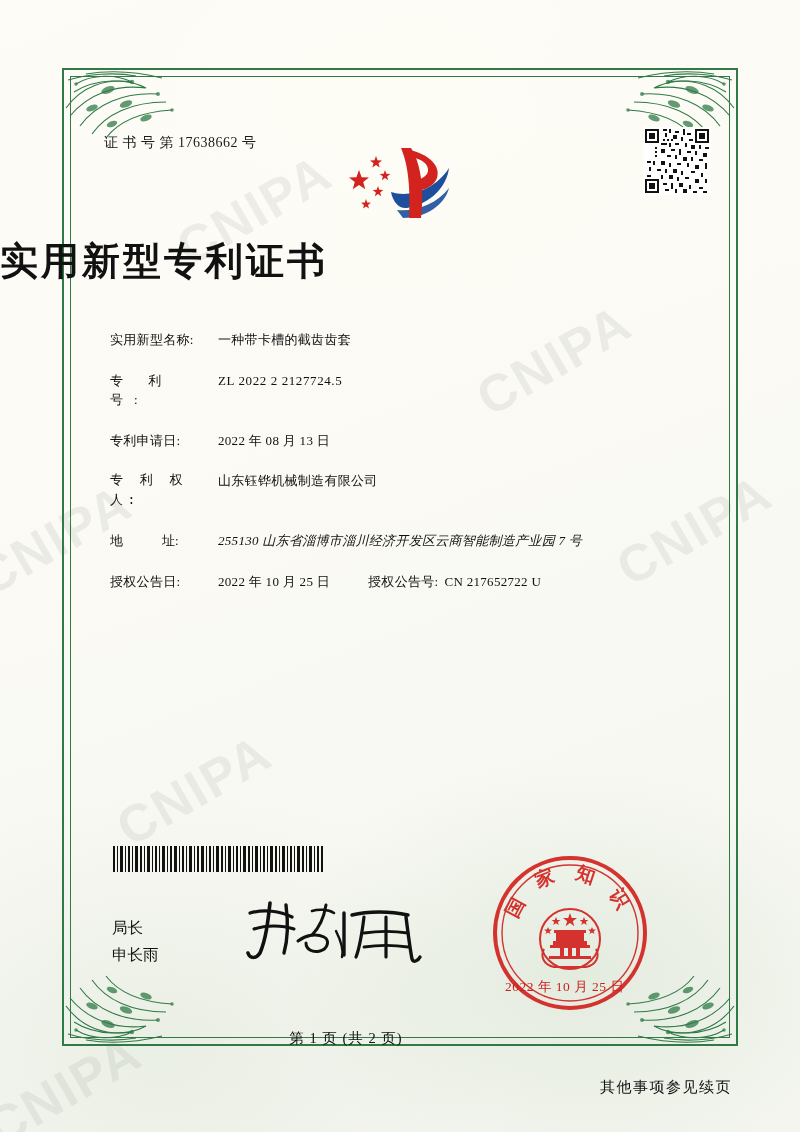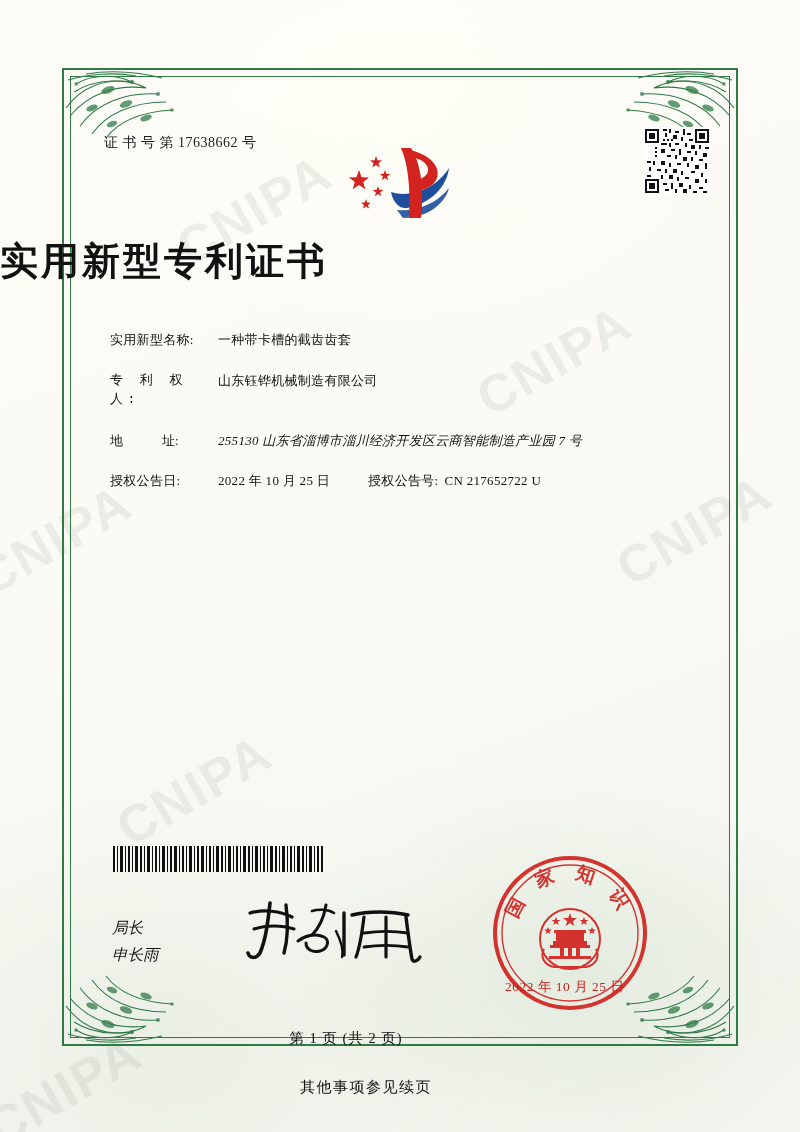--- a/index.html
+++ b/index.html
@@ -171,21 +171,20 @@
     width: 210px; height: 26px;
   }
 
   
   .sig-label {
     position: absolute;
     left: 112px; top: 914px;
     font-size: 15.5px;
     color: #111;
     line-height: 1.75;
-    font-style: italic;
   }
   .sig-script {
     position: absolute;
     left: 240px; top: 895px;
     width: 200px; height: 70px;
   }
 
   
   .seal {
     position: absolute;
@@ -208,21 +207,21 @@
     width: 692px;
     text-align: center;
     font-size: 14.5px;
     color: #111;
     letter-spacing: 1px;
   }
   .footer-note {
     position: absolute;
     left: 0; top: 1078px;
     width: 732px;
-    text-align: center;
+    text-align: right;
     font-size: 15px;
     color: #111;
     letter-spacing: 1.5px;
   }
 </style>
 </head>
 <body>
 
 <div class="page">
   <div class="paper-tint"></div>
@@ -444,21 +443,27 @@
 
   <div class="title">实用新型专利证书</div>
 
   <div class="fields">
 
     <div class="row">
       <span class="lbl">实用新型名称:</span><span class="val">一种带卡槽的截齿齿套</span>
     </div>
 
 
-
+    <div class="row">
+      <span class="lbl spaced" style="letter-spacing:11px;">专 利 号:</span><span class="val mono-num">ZL 2022 2 2127724.5</span>
+    </div>
+
+    <div class="row">
+      <span class="lbl">专利申请日:</span><span class="val">2022 年 08 月 13 日</span>
+    </div>
 
     <div class="row">
       <span class="lbl spaced2" style="letter-spacing:4.5px;font-family:Liberation Mono, monospace;">专 利 权 人:</span><span class="val">山东钰铧机械制造有限公司</span>
     </div>
 
     <div class="row">
       <span class="lbl" style="letter-spacing:0;font-family:Liberation Serif, serif;">地&nbsp;&nbsp;&nbsp;&nbsp;&nbsp;&nbsp;&nbsp;&nbsp;&nbsp;&nbsp;&nbsp;&nbsp;址:</span><span class="val" style="max-width:460px;font-style:italic;">255130 山东省淄博市淄川经济开发区云商智能制造产业园 7 号</span>
     </div>
 
     <div class="row row2col" style="margin-top:12px;">

